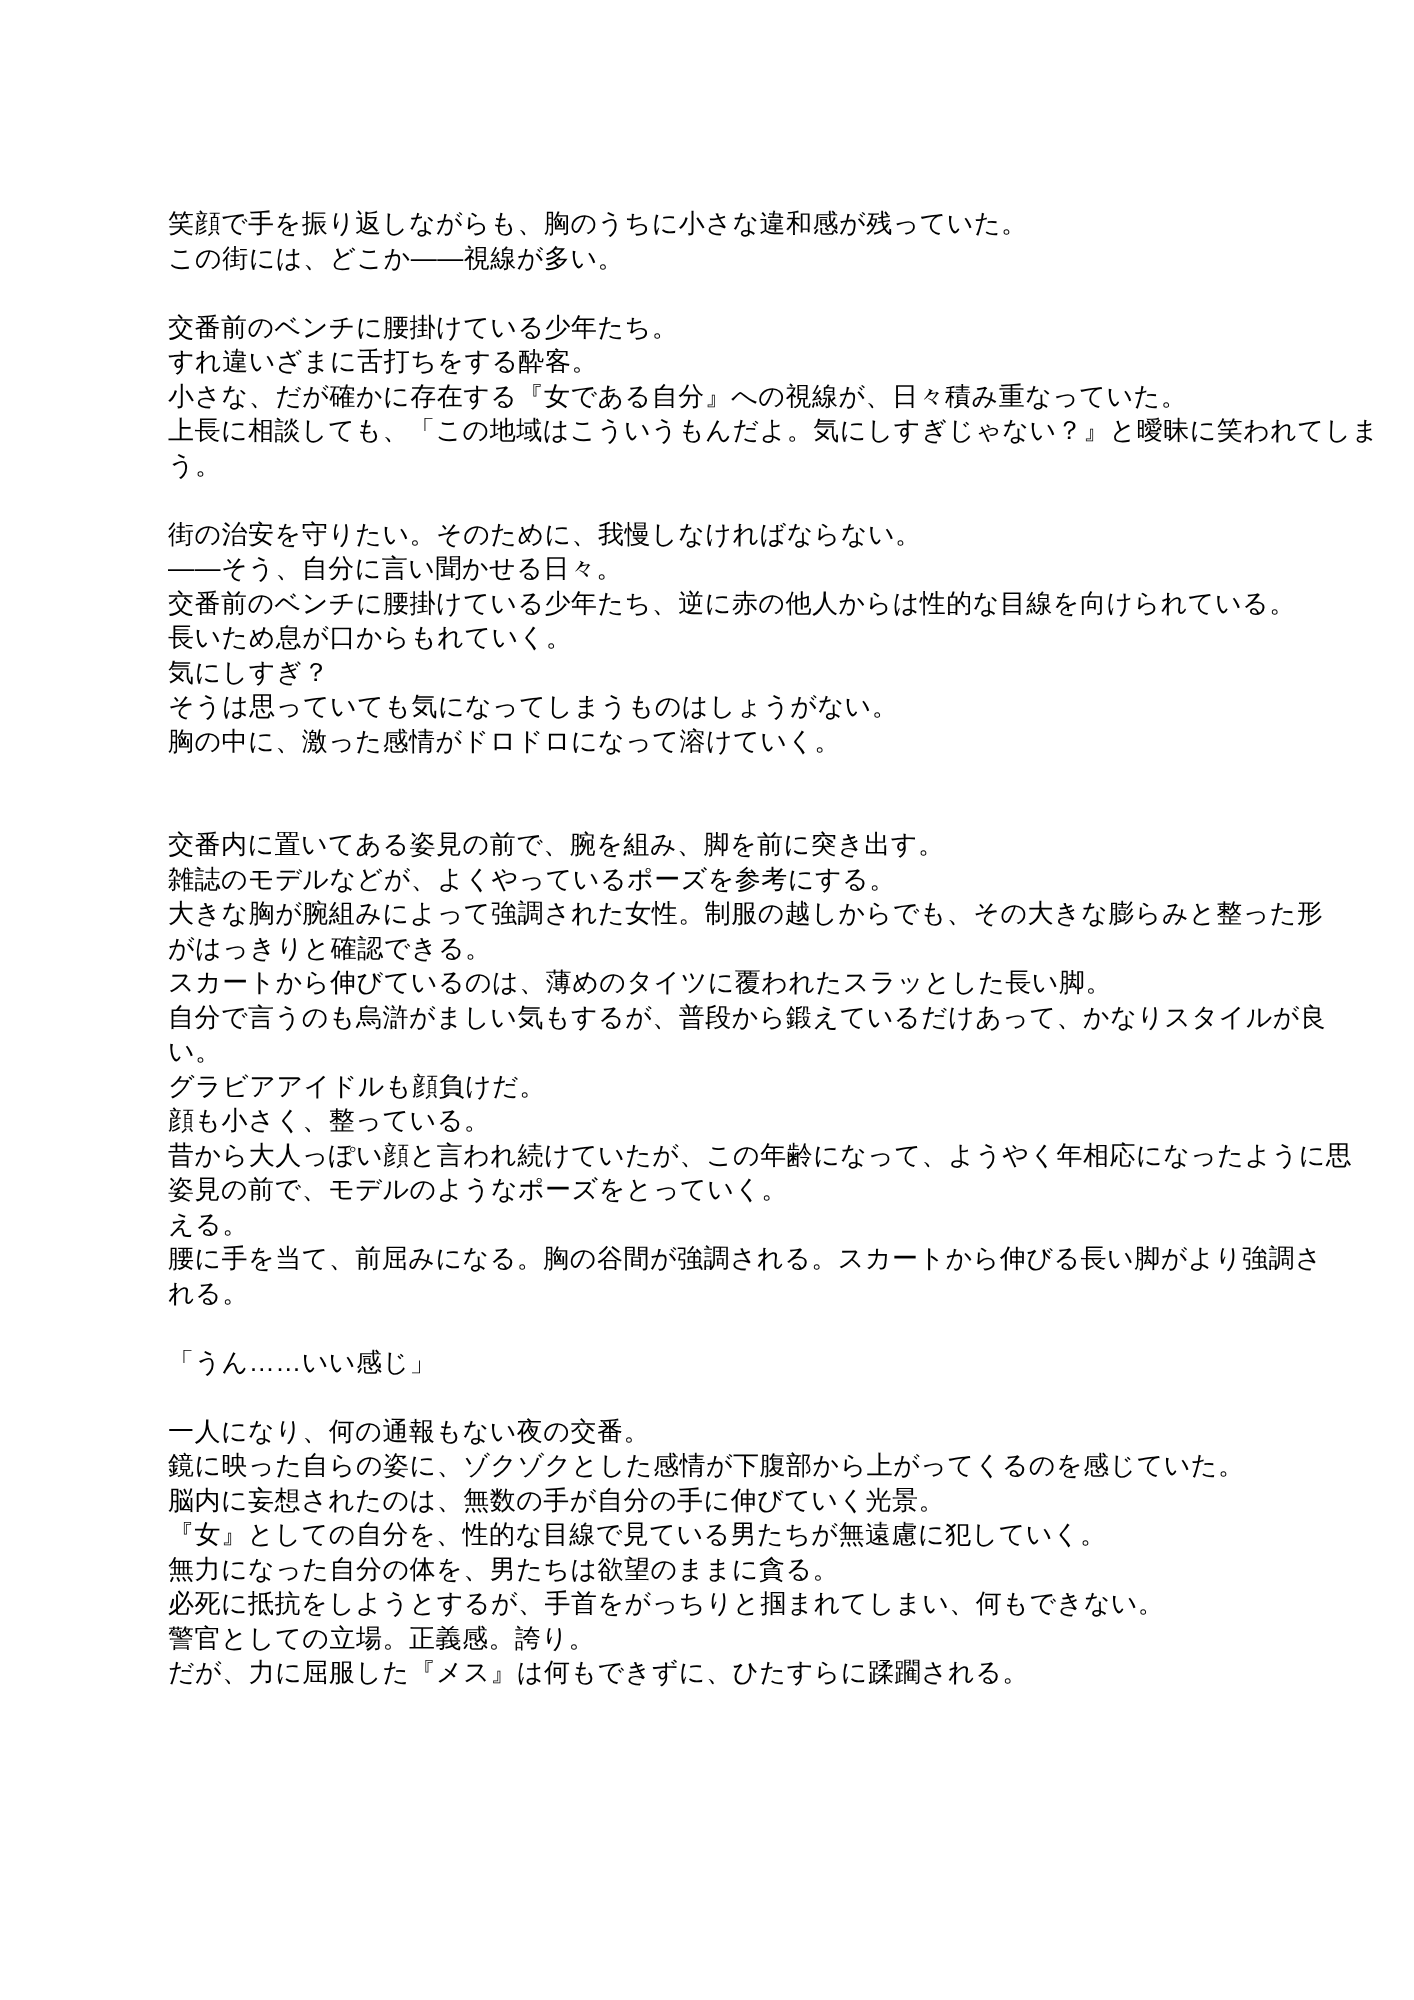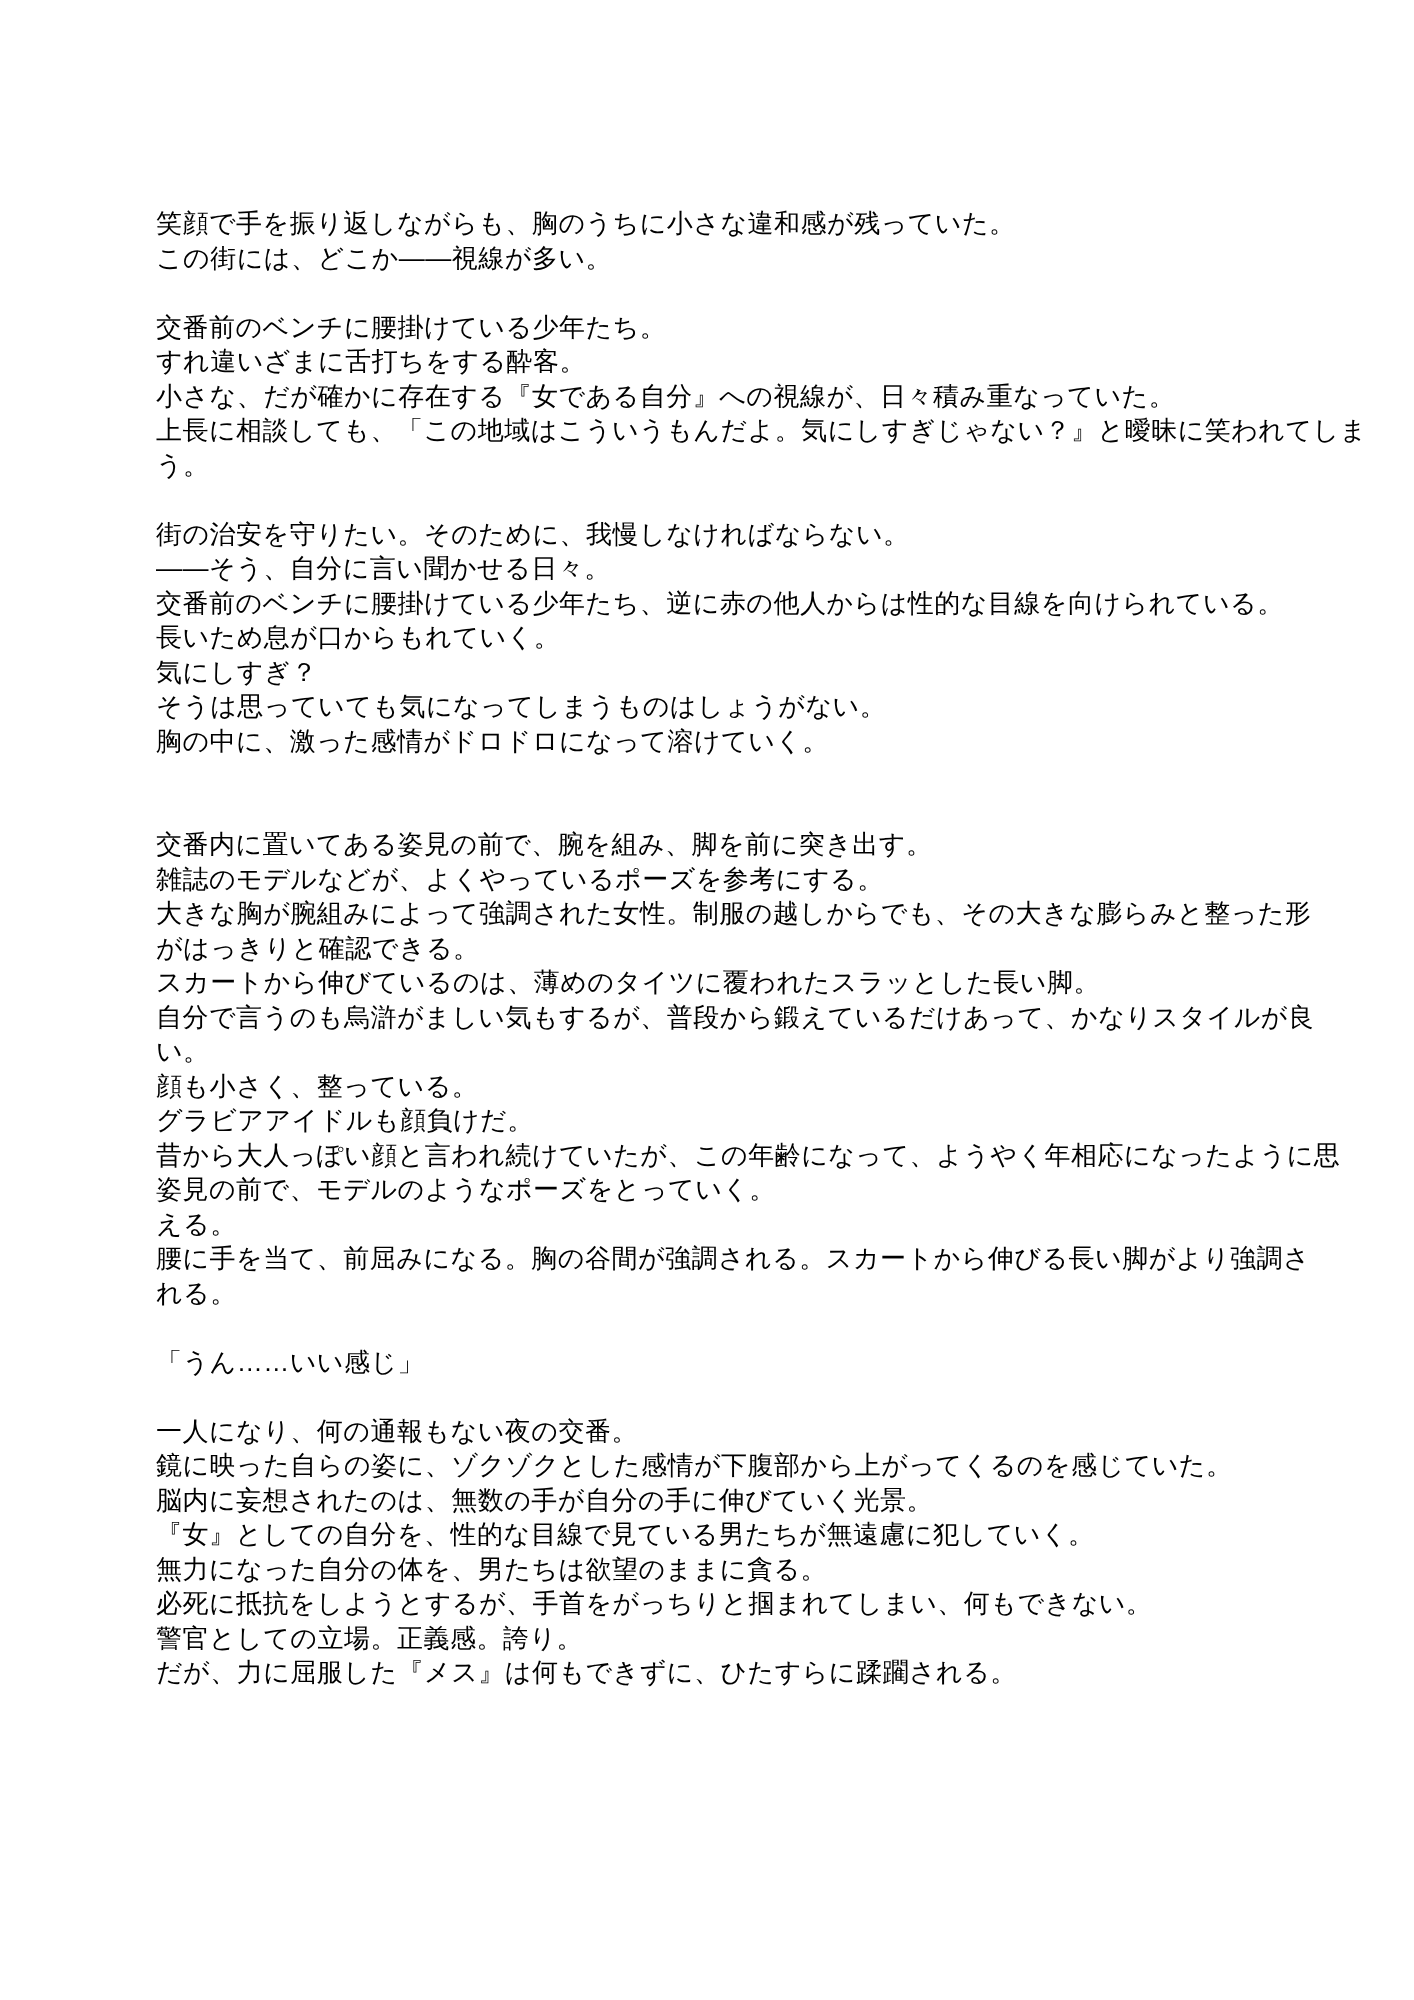--- a/index.html
+++ b/index.html
@@ -10,21 +10,21 @@
   .page {
     position: relative;
     width: 1414px;
     height: 2000px;
     background: #ffffff;
     overflow: hidden;
     font-family: "Liberation Sans", "DejaVu Sans", sans-serif;
   }
   .text-block {
     position: absolute;
-    left: 156px;
+    left: 168px;
     top: 206px;
     width: 1150px;
     color: #000000;
     font-size: 26px;
     line-height: 34.5px;
     letter-spacing: 0.5px;
     font-weight: 500;
   }
   .text-line {
     white-space: pre;
@@ -54,22 +54,22 @@
       <div class="text-line">胸の中に、激った感情がドロドロになって溶けていく。</div>
       <div class="text-line">&nbsp;</div>
       <div class="text-line">&nbsp;</div>
       <div class="text-line">交番内に置いてある姿見の前で、腕を組み、脚を前に突き出す。</div>
       <div class="text-line">雑誌のモデルなどが、よくやっているポーズを参考にする。</div>
       <div class="text-line">大きな胸が腕組みによって強調された女性。制服の越しからでも、その大きな膨らみと整った形</div>
       <div class="text-line">がはっきりと確認できる。</div>
       <div class="text-line">スカートから伸びているのは、薄めのタイツに覆われたスラッとした長い脚。</div>
       <div class="text-line">自分で言うのも烏滸がましい気もするが、普段から鍛えているだけあって、かなりスタイルが良</div>
       <div class="text-line">い。</div>
+      <div class="text-line">グラビアアイドルも顔負けだ。</div>
       <div class="text-line">顔も小さく、整っている。</div>
-      <div class="text-line">グラビアアイドルも顔負けだ。</div>
       <div class="text-line">昔から大人っぽい顔と言われ続けていたが、この年齢になって、ようやく年相応になったように思</div>
       <div class="text-line">姿見の前で、モデルのようなポーズをとっていく。</div>
       <div class="text-line">える。</div>
       <div class="text-line">腰に手を当て、前屈みになる。胸の谷間が強調される。スカートから伸びる長い脚がより強調さ</div>
       <div class="text-line">れる。</div>
       <div class="text-line">&nbsp;</div>
       <div class="text-line">「うん……いい感じ」</div>
       <div class="text-line">&nbsp;</div>
       <div class="text-line">一人になり、何の通報もない夜の交番。</div>
       <div class="text-line">鏡に映った自らの姿に、ゾクゾクとした感情が下腹部から上がってくるのを感じていた。</div>

